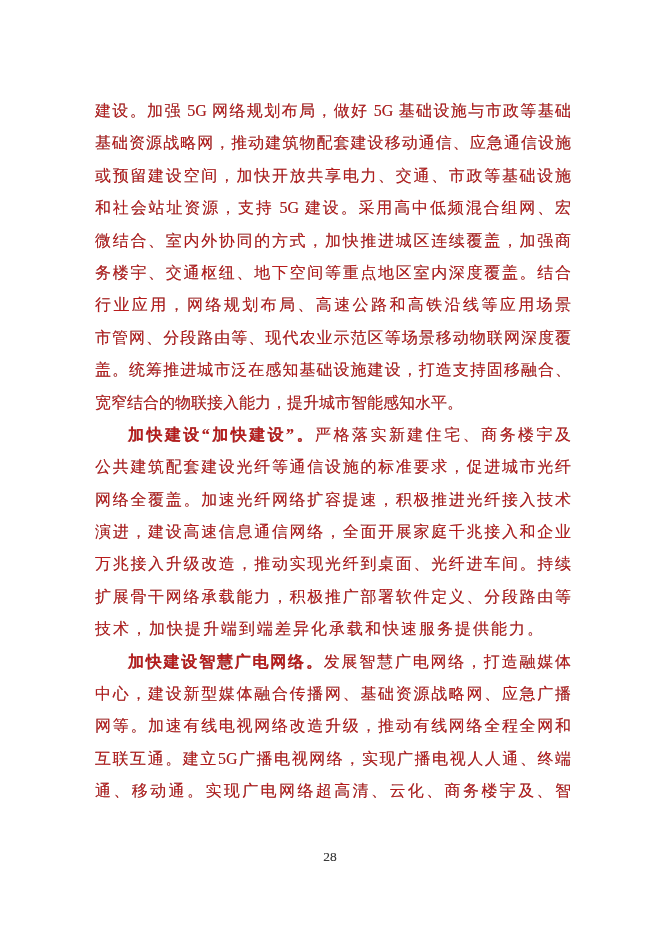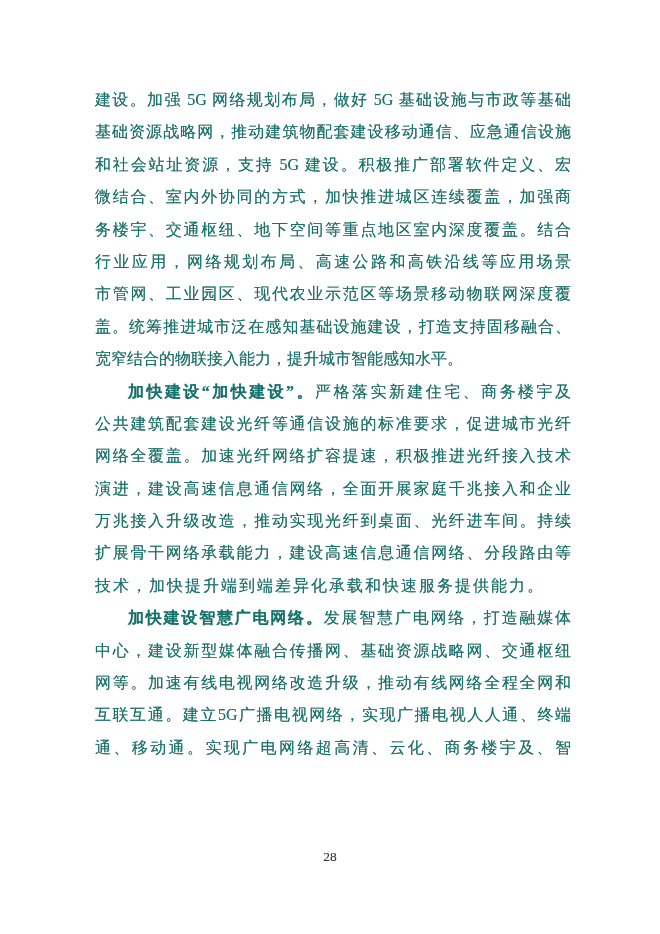--- a/index.html
+++ b/index.html
@@ -11,23 +11,23 @@
     position: relative;
     width: 660px;
     height: 934px;
     background: #ffffff;
     overflow: hidden;
     font-family: "Liberation Serif", "DejaVu Serif", serif;
   }
   .textblock {
     position: absolute;
     left: 95px;
-    top: 84px;
+    top: 95px;
     width: 476px;
-    color: #0f766e;
+    color: #b91c1c;
     text-shadow: 0 0 0.5px rgba(45,45,45,0.55);
   }
   .line {
     height: 32.4px;
     line-height: 32.4px;
     font-size: 16px;
     text-align: justify;
     text-align-last: justify;
     white-space: nowrap;
     overflow: visible;
@@ -55,34 +55,35 @@
     text-shadow: 0 0 0.5px rgba(45,45,45,0.5);
   }
 </style>
 </head>
 <body>
 
 <div class="page">
   <div class="textblock">
     <div class="line"><span class="lead"></span><span>建设。加强 5G 网络规划布局，做好 5G 基础设施与市政等基础</span></div>
     <div class="line"><span class="lead"></span><span>基础资源战略网，推动建筑物配套建设移动通信、应急通信设施</span></div>
-    <div class="line"><span class="lead"></span><span>和社会站址资源，支持 5G 建设。积极推广部署软件定义、宏</span></div>
+    <div class="line"><span class="lead"></span><span>或预留建设空间，加快开放共享电力、交通、市政等基础设施</span></div>
+    <div class="line"><span class="lead"></span><span>和社会站址资源，支持 5G 建设。采用高中低频混合组网、宏</span></div>
     <div class="line"><span class="lead"></span><span>微结合、室内外协同的方式，加快推进城区连续覆盖，加强商</span></div>
     <div class="line"><span class="lead"></span><span>务楼宇、交通枢纽、地下空间等重点地区室内深度覆盖。结合</span></div>
     <div class="line"><span class="lead"></span><span>行业应用，网络规划布局、高速公路和高铁沿线等应用场景</span></div>
-    <div class="line"><span class="lead"></span><span>市管网、工业园区、现代农业示范区等场景移动物联网深度覆</span></div>
+    <div class="line"><span class="lead"></span><span>市管网、分段路由等、现代农业示范区等场景移动物联网深度覆</span></div>
     <div class="line"><span class="lead"></span><span>盖。统筹推进城市泛在感知基础设施建设，打造支持固移融合、</span></div>
     <div class="line end"><span class="lead"></span><span>宽窄结合的物联接入能力，提升城市智能感知水平。</span></div>
     <div class="line indent"><span class="lead">加快建设“加快建设”。</span><span>严格落实新建住宅、商务楼宇及</span></div>
     <div class="line"><span class="lead"></span><span>公共建筑配套建设光纤等通信设施的标准要求，促进城市光纤</span></div>
     <div class="line"><span class="lead"></span><span>网络全覆盖。加速光纤网络扩容提速，积极推进光纤接入技术</span></div>
     <div class="line"><span class="lead"></span><span>演进，建设高速信息通信网络，全面开展家庭千兆接入和企业</span></div>
     <div class="line"><span class="lead"></span><span>万兆接入升级改造，推动实现光纤到桌面、光纤进车间。持续</span></div>
-    <div class="line"><span class="lead"></span><span>扩展骨干网络承载能力，建设高速信息通信网络、分段路由等</span></div>
+    <div class="line"><span class="lead"></span><span>扩展骨干网络承载能力，积极推广部署软件定义、分段路由等</span></div>
     <div class="line end end--wide"><span class="lead"></span><span>技术，加快提升端到端差异化承载和快速服务提供能力。</span></div>
     <div class="line indent"><span class="lead">加快建设智慧广电网络。</span><span>发展智慧广电网络，打造融媒体</span></div>
-    <div class="line"><span class="lead"></span><span>中心，建设新型媒体融合传播网、基础资源战略网、交通枢纽</span></div>
+    <div class="line"><span class="lead"></span><span>中心，建设新型媒体融合传播网、基础资源战略网、应急广播</span></div>
     <div class="line"><span class="lead"></span><span>网等。加速有线电视网络改造升级，推动有线网络全程全网和</span></div>
     <div class="line"><span class="lead"></span><span>互联互通。建立5G广播电视网络，实现广播电视人人通、终端</span></div>
     <div class="line"><span class="lead"></span><span>通、移动通。实现广电网络超高清、云化、商务楼宇及、智</span></div>
   </div>
   <div class="page-number">28</div>
 </div>
 
 </body></html>

